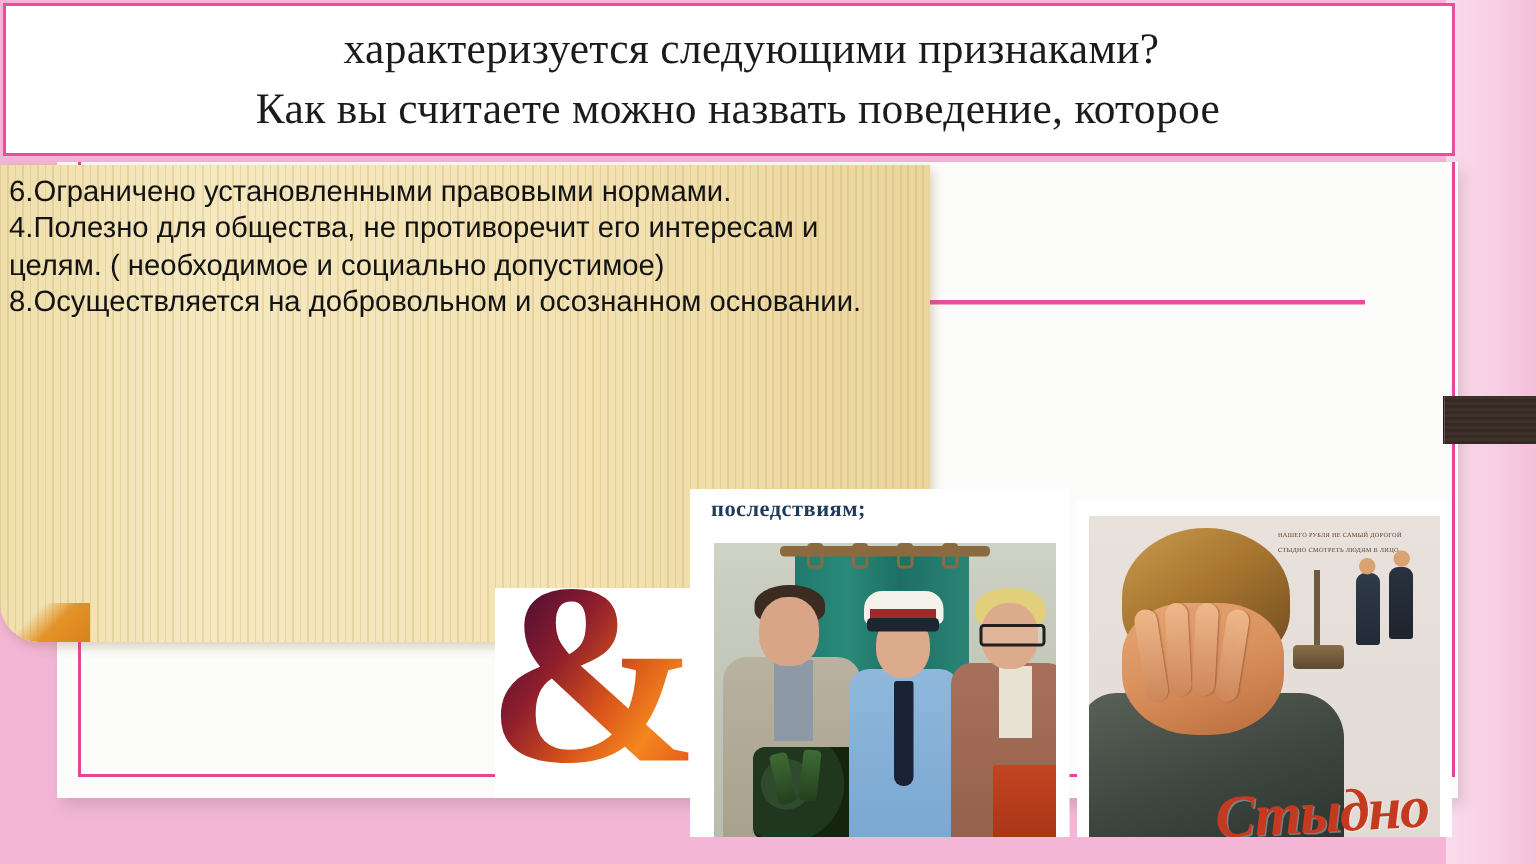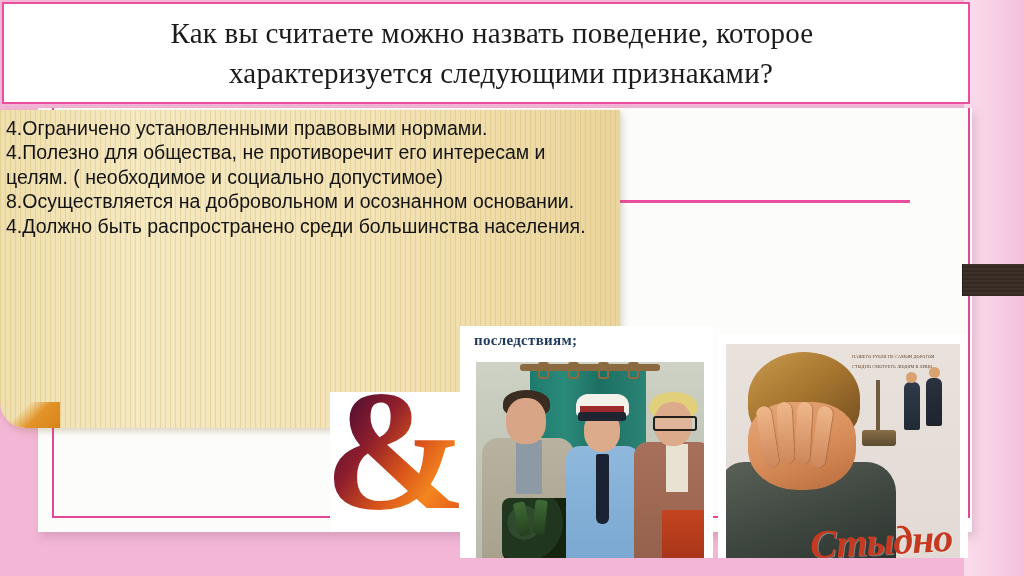--- a/index.html
+++ b/index.html
@@ -408,30 +408,29 @@
 
   <div class="content-card">
     <div class="content-card-inner"></div>
   </div>
 
   <div class="divider-rule"></div>
 
   <div class="brown-bar"></div>
 
   <div class="title-frame">
+    <div class="title-line l2">характеризуется следующими признаками?</div>
     <div class="title-line l1">Как вы считаете можно назвать поведение, которое</div>
-    <div class="title-line l2">характеризуется следующими признаками?</div>
   </div>
 
   <div class="facts-panel">
     <div class="facts-list">
-      <span class="fact-item">4.Ограничено установленными правовыми нормами.</span>
+      <span class="fact-item">6.Ограничено установленными правовыми нормами.</span>
       <span class="fact-item">4.Полезно для общества, не противоречит его интересам и целям. ( необходимое и социально допустимое)</span>
       <span class="fact-item">8.Осуществляется на добровольном и осознанном основании.</span>
-      <span class="fact-item">4.Должно быть распространено среди большинства населения.</span>
     </div>
   </div>
 
   <div class="amp-box">
     <div class="amp-glyph">&amp;</div>
   </div>
 
   <div class="film-panel">
     <div class="film-caption">последствиям;</div>
     <div class="film-photo">

